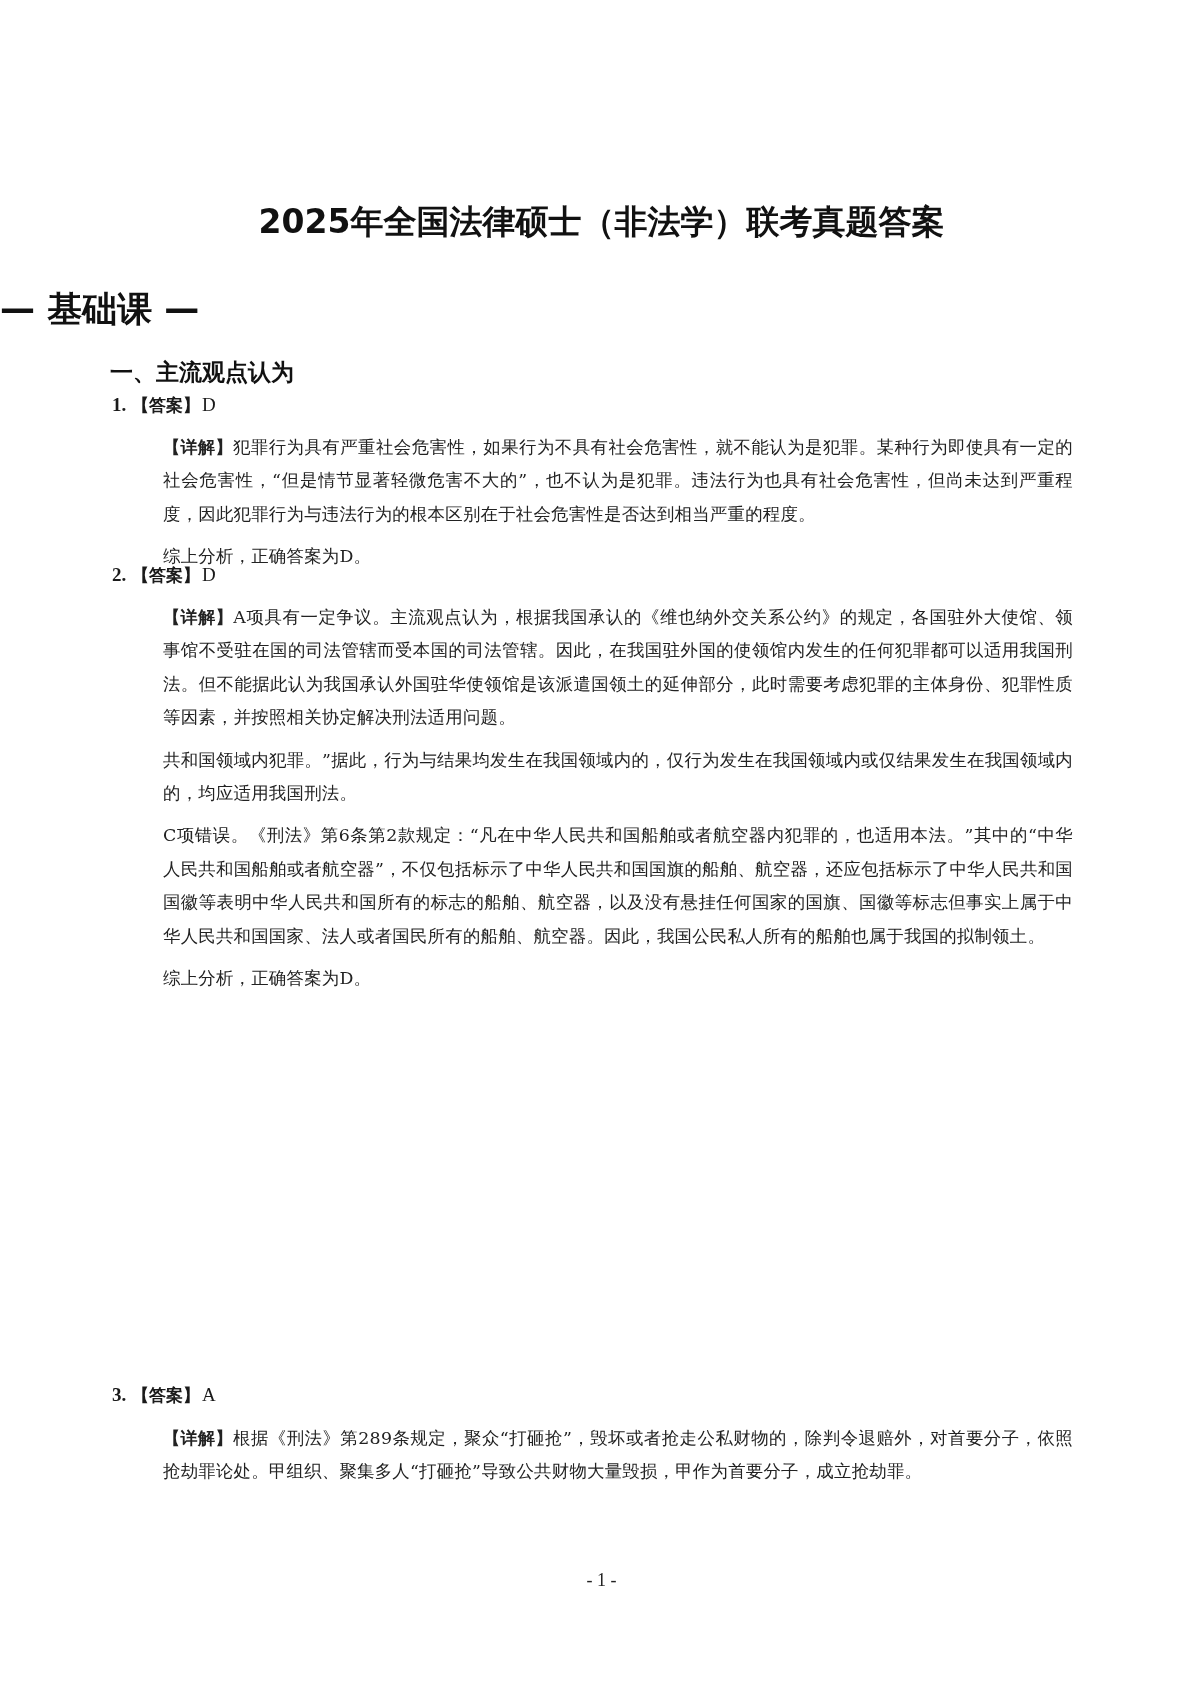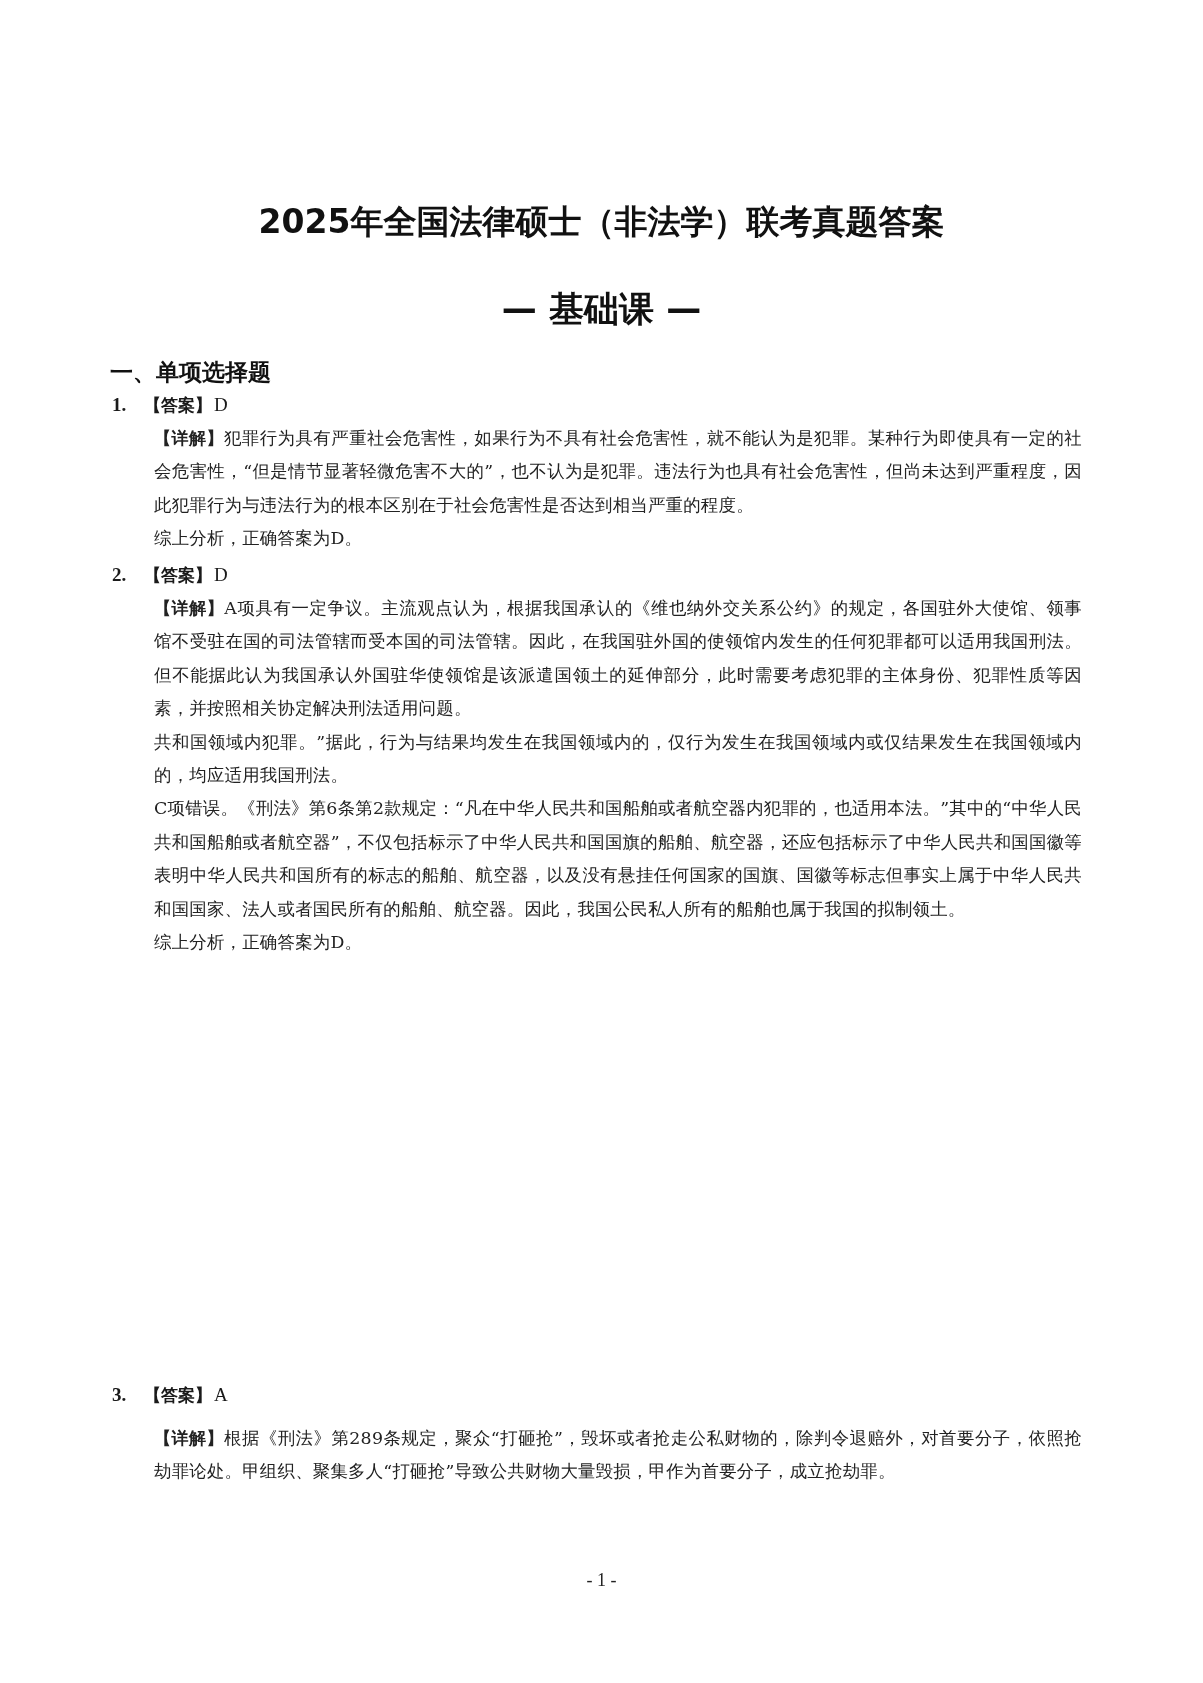--- a/index.html
+++ b/index.html
@@ -16,21 +16,20 @@
     position: absolute; left: 0; width: 1203px; top: 200px;
     text-align: center;
     font-family: "DejaVu Sans", "Liberation Sans", sans-serif;
     font-weight: bold;
     font-size: 33px;
     letter-spacing: 0px;
     color: #111;
   }
   .subtitle {
     position: absolute; left: 0; width: 1203px; top: 286px;
-    text-align: center;
     font-family: "DejaVu Sans", "Liberation Sans", sans-serif;
     font-weight: bold;
     font-size: 35px;
     color: #111;
   }
   .section-heading {
     position: absolute; left: 110px; top: 357px;
     font-family: "DejaVu Sans", "Liberation Sans", sans-serif;
     font-weight: bold;
     font-size: 23px;
@@ -42,53 +41,53 @@
   .q-head {
     position: relative; height: 34px; line-height: 34px;
     font-size: 17.5px;
   }
   .q-num {
     position: absolute; left: 0; top: 0;
     font-family: "Liberation Serif", serif;
     font-weight: bold; font-size: 19px;
   }
   .q-answer {
-    position: absolute; left: 32px; top: 0;
+    position: absolute; left: 20px; top: 0;
   }
   .tag {
     font-family: "DejaVu Sans", "Liberation Sans", sans-serif;
     font-weight: bold;
     font-size: 17px;
   }
   .answer-val { font-family: "Liberation Serif", serif; font-size: 19px; margin-left: 2px; }
   .para {
     margin-left: 42px;
     font-size: 17.4px;
     line-height: 33.4px;
     letter-spacing: 0.25px;
     text-align: justify;
     color: #222;
   }
-  .para p { margin: 0; }
+  .para p { margin: 9px; }
   .footer {
     position: absolute; left: 0; width: 1203px; top: 1570px;
     text-align: center;
     font-family: "Liberation Serif", serif;
     font-size: 18px;
     color: #222;
   }
 </style>
 </head>
 <body>
 
 <div class="page">
 
   <div class="title">2025年全国法律硕士（非法学）联考真题答案</div>
   <div class="subtitle">— 基础课 —</div>
-  <div class="section-heading">一、单项选择题</div>
+  <div class="section-heading">一、主流观点认为</div>
 
   <div class="question" style="top:388px;">
     <div class="q-head">
       <span class="q-num">1.</span>
       <span class="q-answer">
         <span class="tag">【答案】</span><span class="answer-val">D</span>
       </span>
     </div>
     <div class="para">
       <p><span class="tag">【详解】</span><span>犯罪行为具有严重社会危害性，如果行为不具有社会危害性，就不能认为是犯罪。某种行为即使具有一定的社会危害性，“但是情节显著轻微危害不大的”，也不认为是犯罪。违法行为也具有社会危害性，但尚未达到严重程度，因此犯罪行为与违法行为的根本区别在于社会危害性是否达到相当严重的程度。</span></p>

